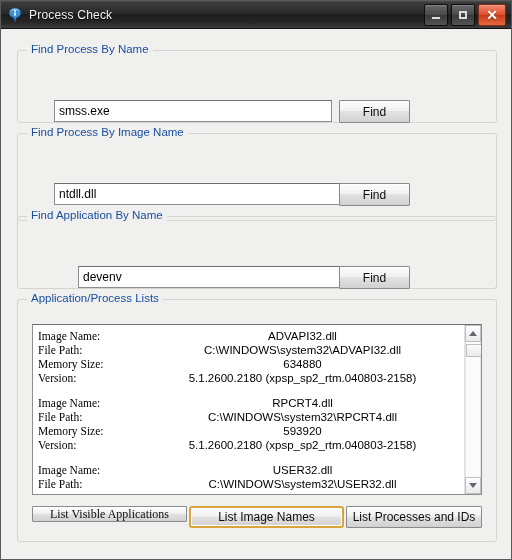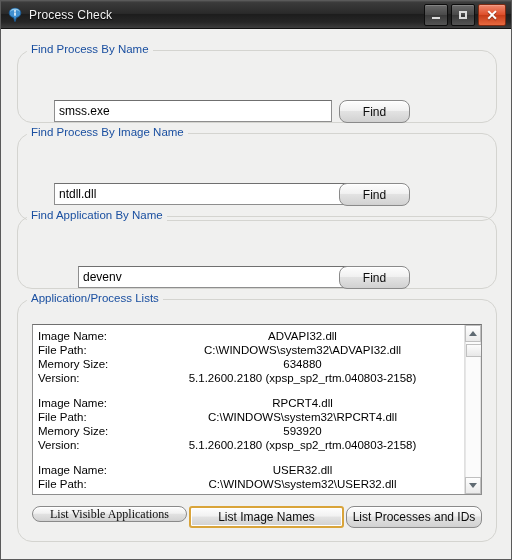--- a/index.html
+++ b/index.html
@@ -105,21 +105,21 @@
     position: relative;
     height: 530px;
     background: #f0f0ef;
     box-sizing: border-box;
   }
 
   
   .groupbox {
     position: absolute;
     border: 1px solid #d4d4d0;
-    border-radius: 15px;
+    border-radius: 3px;
     background: transparent;
     box-sizing: border-box;
   }
   .gb-legend {
     position: absolute;
     top: -8px;
     left: 9px;
     background: #f0f0ef;
     padding: 0 4px;
     font-size: 11.5px;
@@ -141,21 +141,21 @@
     line-height: 20px;
     height: 22px;
     outline: none;
   }
 
   
   .btn {
     position: absolute;
     box-sizing: border-box;
     border: 1px solid #8a8a8a;
-    border-radius: 8px;
+    border-radius: 1px;
     background: linear-gradient(to bottom,#fdfdfd 0%,#f1f1f1 45%,#e2e2e2 50%,#d3d3d3 95%,#cfcfcf 100%);
     font-family: "Liberation Sans", sans-serif;
     font-size: 12px;
     color: #0c0c0c;
     text-align: center;
     cursor: default;
     box-shadow: inset 0 1px 0 #ffffff;
     display: flex;
     align-items: center;
     justify-content: center;
@@ -186,21 +186,21 @@
     overflow: hidden;
     white-space: nowrap;
   }
   .entry { margin-bottom: 11px; }
   .entry:last-child { margin-bottom: 0; }
   .row {
     display: flex;
     line-height: 14px;
     height: 14px;
   }
-  .row .k { width: 103px; flex: 0 0 103px; }
+  .row .k { width: 103px; flex: 0 0 103px; font-family: Liberation Serif, serif; }
   .row .v { flex: 1 1 auto; text-align: center; }
 
   
   #scrollbar {
     position: absolute;
     top: 0; right: 0; bottom: 0;
     width: 17px;
     background: #f6f6f6;
     border-left: 1px solid #e0e0e0;
     box-sizing: border-box;

